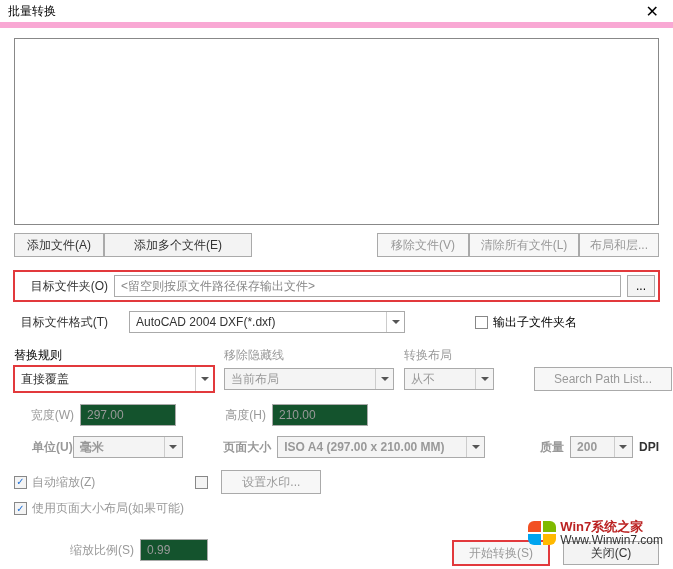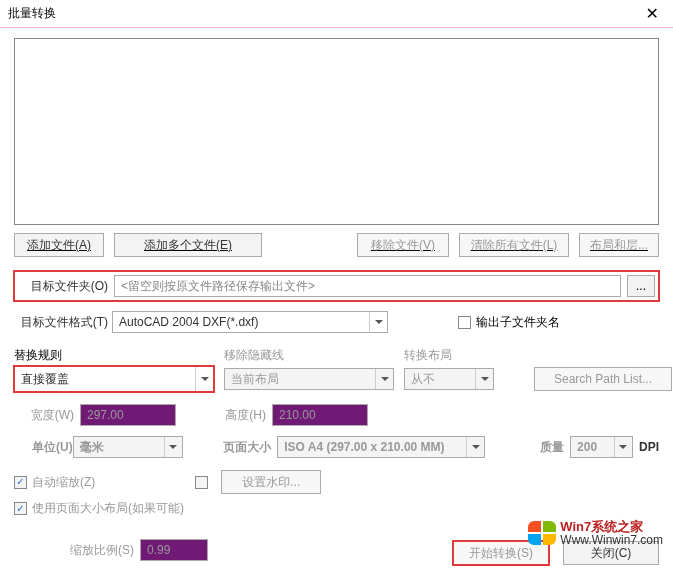--- a/index.html
+++ b/index.html
@@ -13,21 +13,21 @@
   width: 673px;
   height: 569px;
   position: relative;
 }
 .titlebar {
   height: 28px;
   display: flex;
   align-items: center;
   justify-content: space-between;
   padding: 0 8px;
-  border-bottom: 1px solid #f9a8d4;
+  border-bottom: 6px solid #f9a8d4;
 }
 .close-x { font-size: 16px; cursor: pointer; padding: 0 6px; }
 .content { padding: 10px 14px 0 14px; }
 .listbox {
   width: 100%;
   height: 187px;
   border: 1px solid #888;
   background: #fff;
 }
 .btn {
@@ -36,33 +36,33 @@
   height: 24px;
   display: inline-flex;
   align-items: center;
   justify-content: center;
   cursor: pointer;
   color: #333;
   padding: 0 6px;
 }
 .btn.disabled { color: #999; background: #f7f7f7; cursor: default; }
 .row { display: flex; align-items: center; margin-top: 8px; }
-.file-btns { display: flex; gap: 10px; margin-top: 8px; text-decoration: underline; }
+.file-btns { display: flex; gap: 0; margin-top: 8px; }
 .file-btns .spacer { flex: 1; }
 .label { text-align: right; color: #333; white-space: nowrap; }
 .input {
   border: 1px solid #aaa;
   height: 22px;
   padding: 0 6px;
   background: #fff;
   color: #666;
   display: flex;
   align-items: center;
 }
-.input.disabled { background: #701a75; color: #999; }
+.input.disabled { background: #14532d; color: #999; }
 .select {
   border: 1px solid #aaa;
   height: 22px;
   background: #fff;
   display: flex;
   align-items: center;
   padding: 0 0 0 6px;
   position: relative;
   color: #333;
 }
@@ -169,21 +169,21 @@
   </div>
 
   <div class="row hl-red" style="margin-top:14px; padding:4px;">
     <div class="label" style="width:90px">目标文件夹(O)</div>
     <div class="input" style="flex:1; margin:0 6px; color:#888">&lt;留空则按原文件路径保存输出文件&gt;</div>
     <div class="browse-btn">...</div>
   </div>
 
   <div class="row" style="margin-top:10px;">
     <div class="label" style="width:94px">目标文件格式(T)</div>
-    <div class="select" style="width:276px; margin-left:4px">
+    <div class="select" style="width:276px; margin-left:21px">
       <span>AutoCAD 2004 DXF(*.dxf)</span>
       <div class="select-arrow"></div>
     </div>
     <div style="display:flex; align-items:center; margin-left:70px">
       <span class="checkbox"></span>
       <span>输出子文件夹名</span>
     </div>
   </div>
 
   <div style="display:grid; grid-template-columns:200px 170px 120px 1fr; margin-top:14px; gap:0 10px;">

